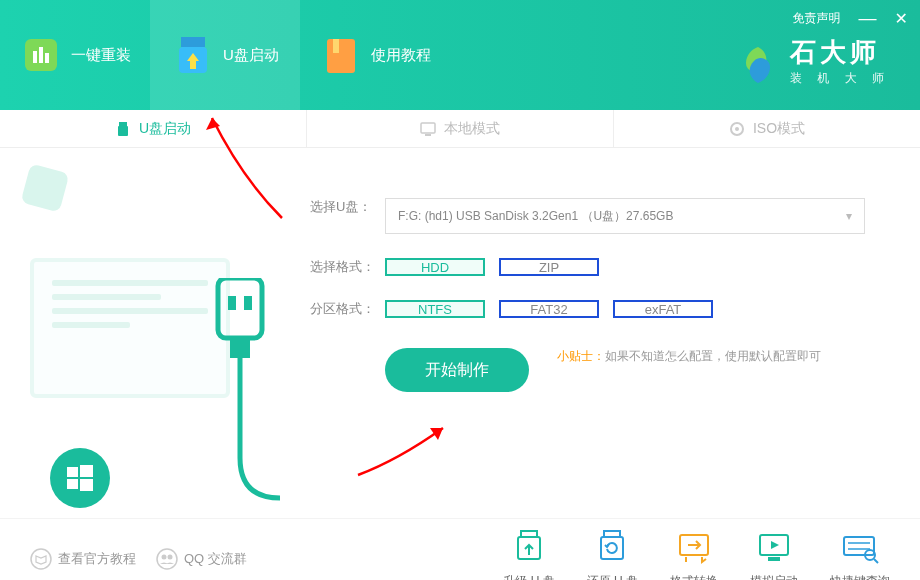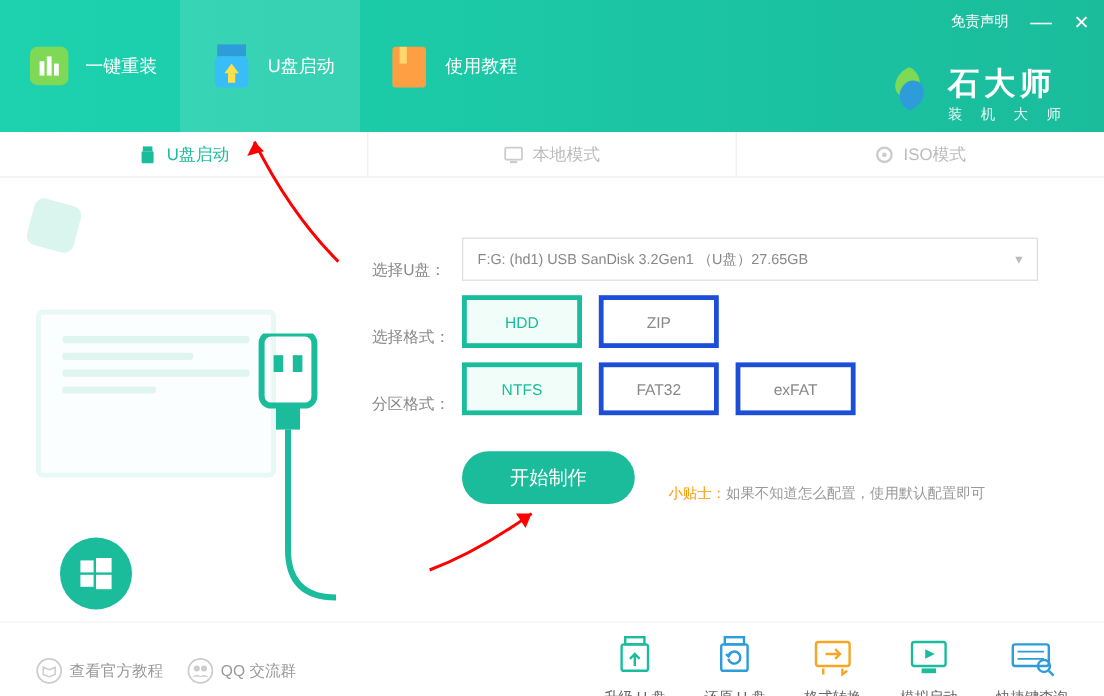--- a/index.html
+++ b/index.html
@@ -3,37 +3,37 @@
 <meta charset="utf-8">
 <style>
 *{margin:0;padding:0;box-sizing:border-box;font-family:"Microsoft YaHei",sans-serif}
 body{width:920px;height:580px;overflow:hidden;background:#fff}
 .header{height:110px;background:linear-gradient(90deg,#1dd2af 0%,#1abc9c 100%);display:flex;align-items:center;position:relative}
 .nav-item{width:150px;height:110px;display:flex;flex-direction:row;align-items:center;justify-content:center;color:#fff;cursor:pointer;gap:8px}
 .nav-item.active{background:rgba(255,255,255,0.12)}
 .nav-icon{width:44px;height:44px;display:flex;align-items:center;justify-content:center}
 .nav-label{font-size:15px}
 .top-right{position:absolute;right:12px;top:8px;display:flex;gap:18px;align-items:center;color:#fff;font-size:12px}
-.brand{position:absolute;right:30px;top:52px;display:flex;align-items:flex-start;gap:10px}
+.brand{position:absolute;right:30px;top:35px;display:flex;align-items:flex-end;gap:10px}
 .brand-logo{width:44px;height:44px}
 .brand-text{display:flex;flex-direction:column;color:#fff}
 .brand-title{font-size:26px;font-weight:bold;letter-spacing:4px}
 .brand-sub{font-size:12px;letter-spacing:6px;opacity:.9}
 .subtabs{height:38px;display:flex;border-bottom:1px solid #eee}
 .subtab{flex:1;display:flex;align-items:center;justify-content:center;gap:8px;font-size:14px;color:#bbb;cursor:pointer;border-right:1px solid #eee}
 .subtab.active{color:#1abc9c}
 .subtab:last-child{border-right:none}
 .content{display:flex;height:370px}
 .illustration{width:300px;position:relative}
 .form{flex:1;padding:50px 40px 0 10px}
-.row{display:flex;align-items:flex-end;margin-bottom:12px}
+.row{display:flex;align-items:flex-start;margin-bottom:24px}
 .row-label{width:75px;font-size:13px;color:#888}
 .select{flex:1;max-width:480px;height:36px;border:1px solid #ddd;display:flex;align-items:center;padding:0 12px;font-size:12px;color:#888;justify-content:space-between;cursor:pointer}
 .opt-group{display:flex;gap:14px}
-.opt-btn{width:100px;height:44px;border:4px solid #1d4ed8;background:#fff;display:flex;align-items:center;justify-content:center;font-size:13px;color:#888;cursor:pointer}
+.opt-btn{width:100px;height:18px;border:2px solid #1d4ed8;background:#fff;display:flex;align-items:center;justify-content:center;font-size:13px;color:#888;cursor:pointer}
 .opt-btn.sel{border-color:#1abc9c;color:#1abc9c;background:#f0fdf9}
 .start-btn{width:144px;height:44px;background:#1abc9c;color:#fff;border:none;border-radius:22px;font-size:16px;cursor:pointer}
 .tip{font-size:12px;color:#999;margin-left:28px}
 .tip-label{color:#ff9800}
 .tools{height:80px;display:flex;align-items:center;padding:0 30px;gap:30px;border-top:1px solid #f3f3f3}
 .tool-left{display:flex;gap:20px}
 .tool-link{display:flex;align-items:center;gap:6px;font-size:13px;color:#999;cursor:pointer}
 .tool-right{margin-left:auto;display:flex;gap:32px}
 .tool-item{display:flex;flex-direction:column;align-items:center;gap:6px;cursor:pointer}
 .tool-item-label{font-size:12px;color:#666}

